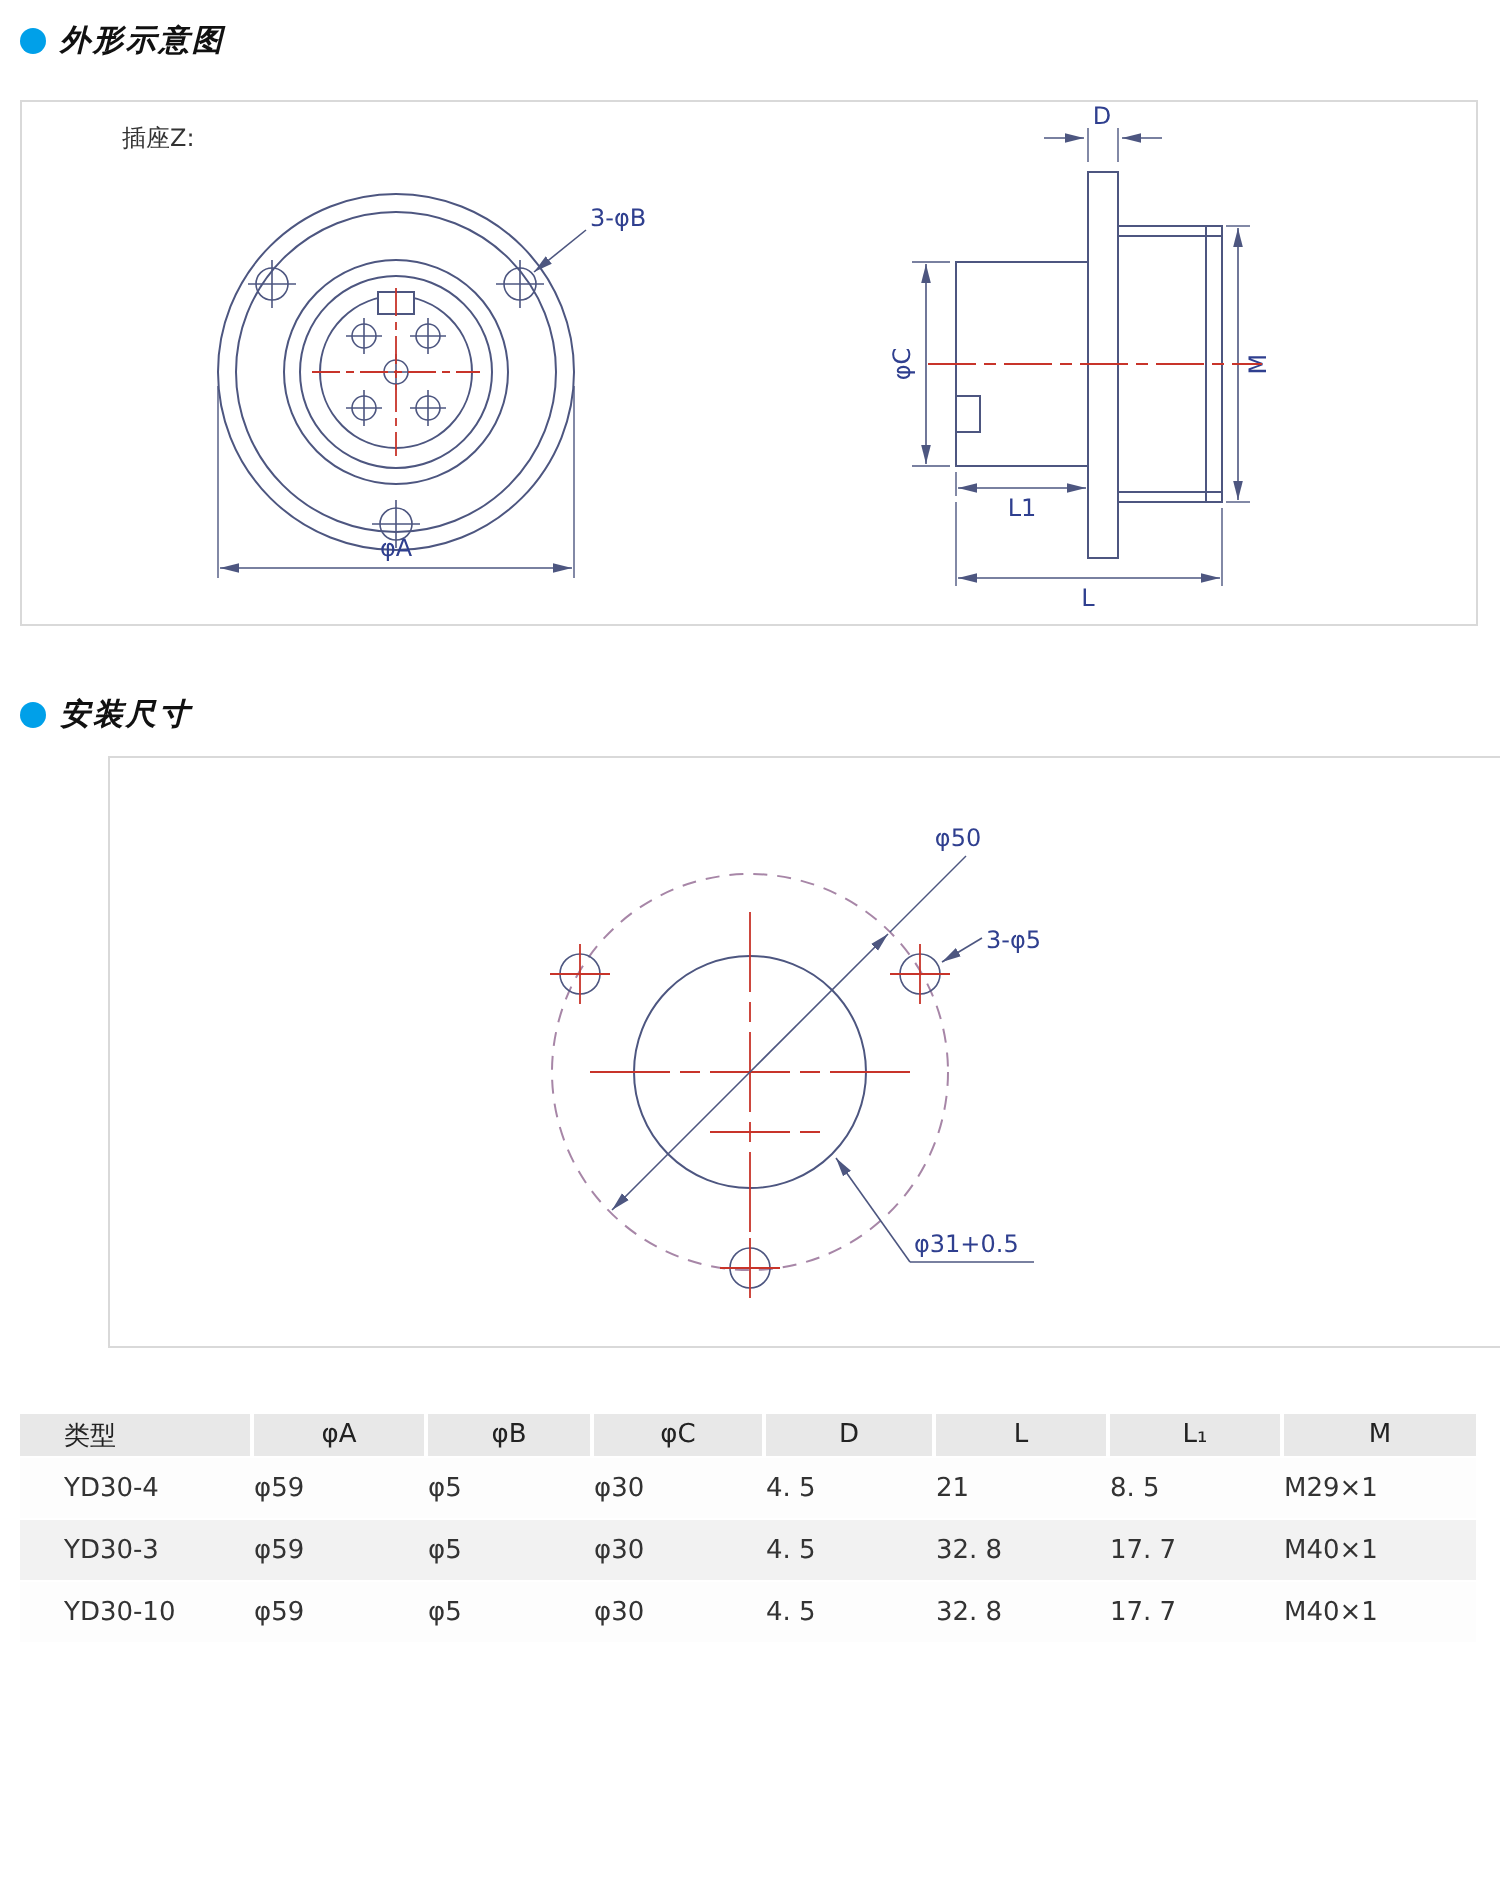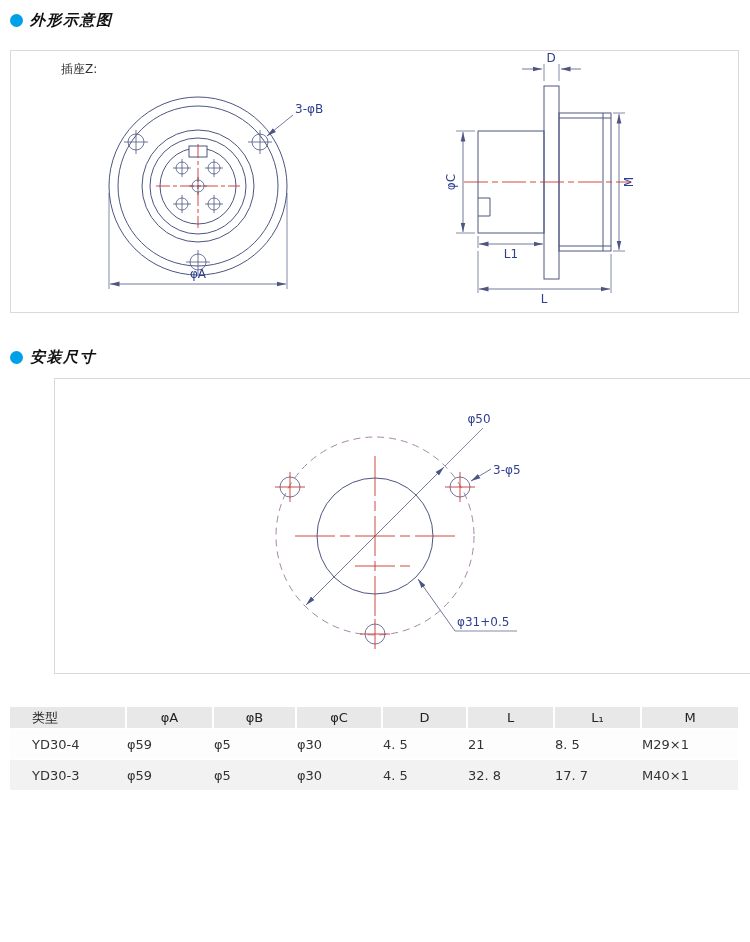--- a/index.html
+++ b/index.html
@@ -259,16 +259,26 @@
         <tr>
           <td>YD30-3</td>
           <td>φ59</td>
           <td>φ5</td>
           <td>φ30</td>
           <td>4. 5</td>
           <td>32. 8</td>
           <td>17. 7</td>
           <td>M40×1</td>
         </tr>
+        <tr>
+          <td>YD30-10</td>
+          <td>φ59</td>
+          <td>φ5</td>
+          <td>φ30</td>
+          <td>4. 5</td>
+          <td>32. 8</td>
+          <td>17. 7</td>
+          <td>M40×1</td>
+        </tr>
       </tbody>
   </table>
 
 </div>
 
 </body></html>

